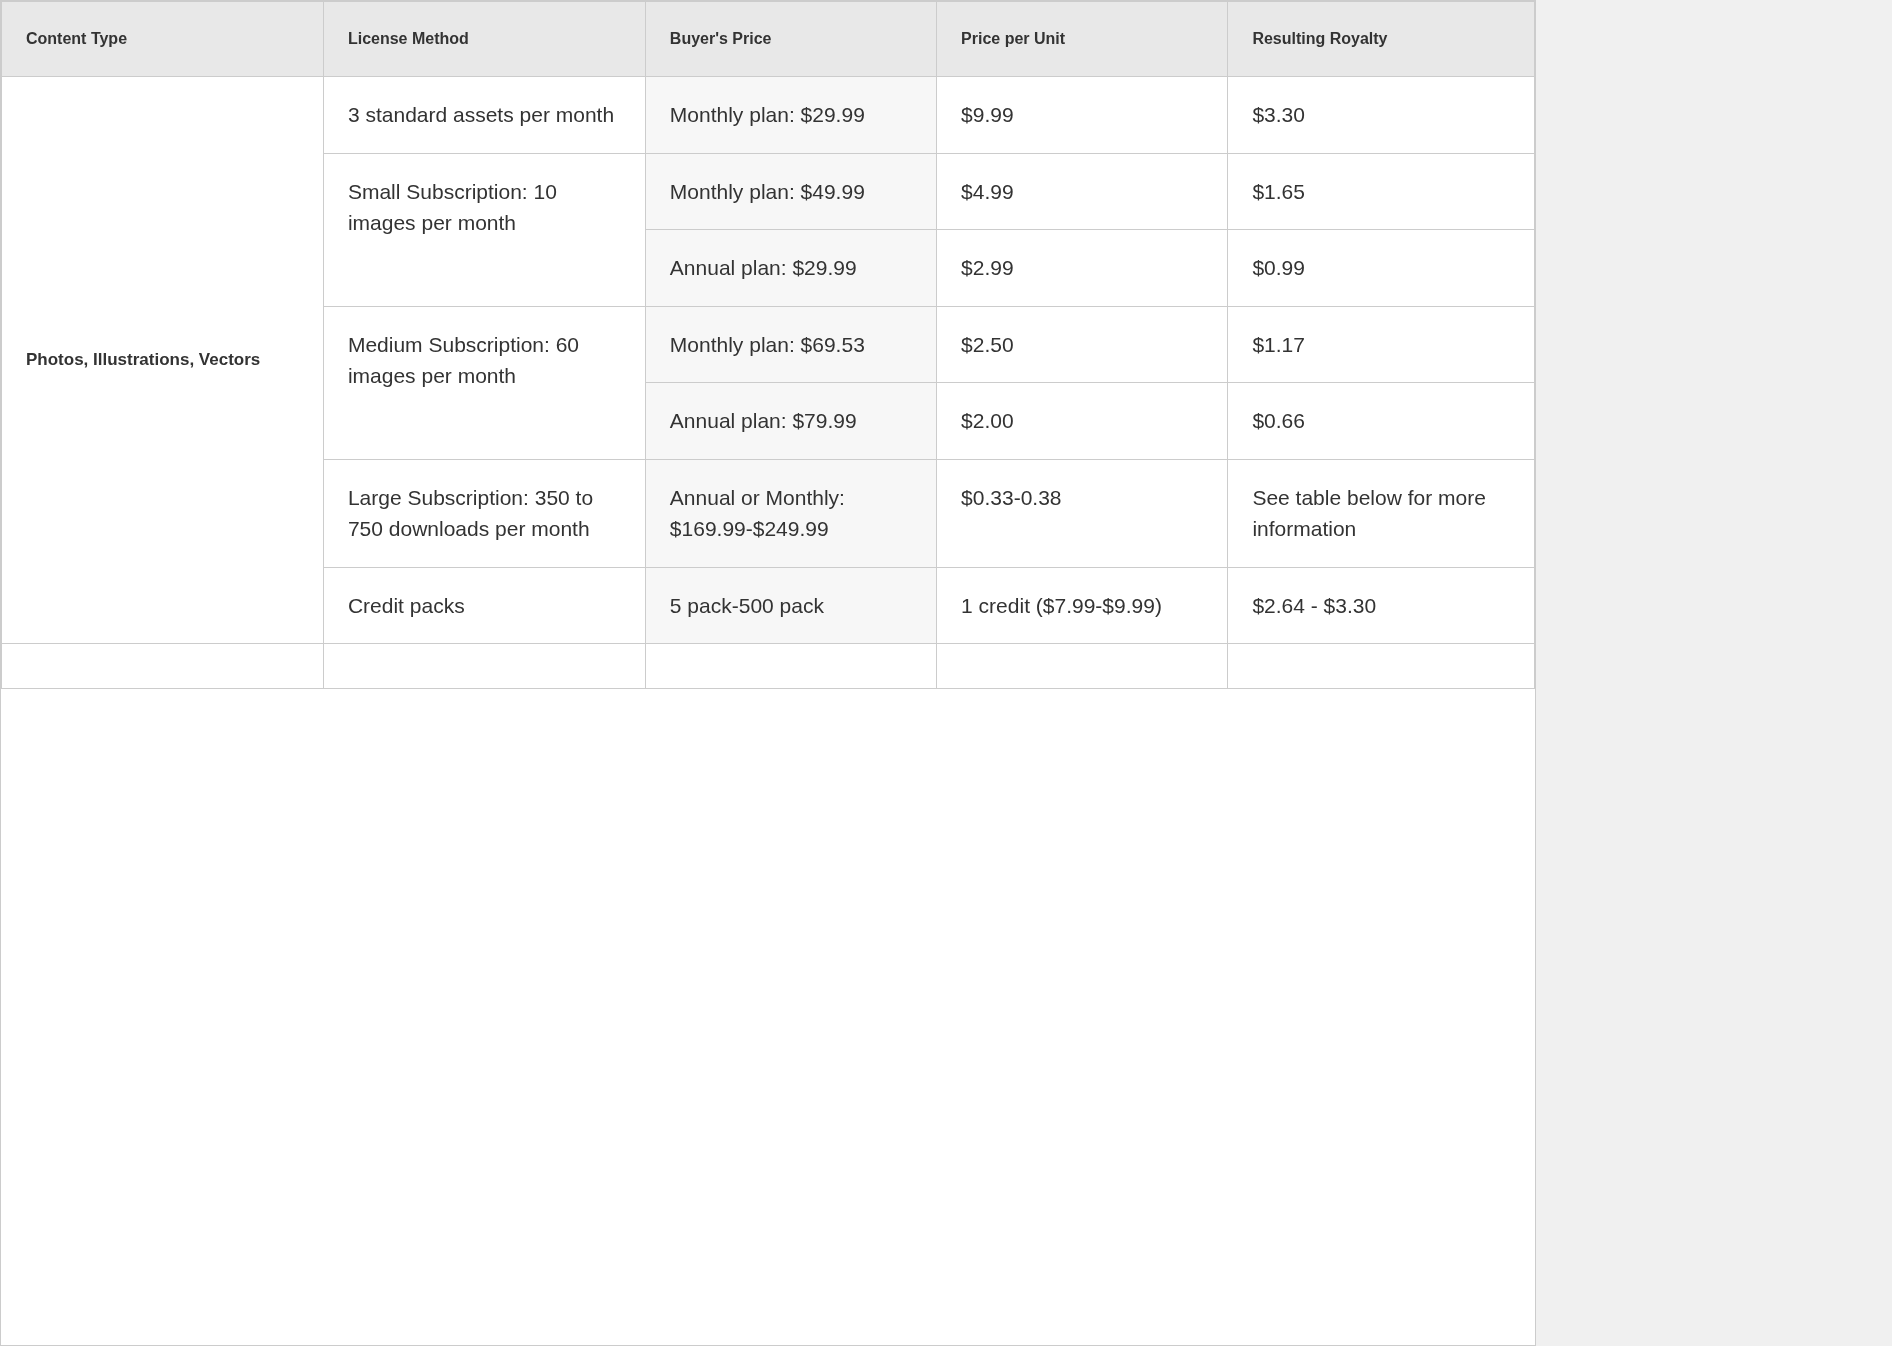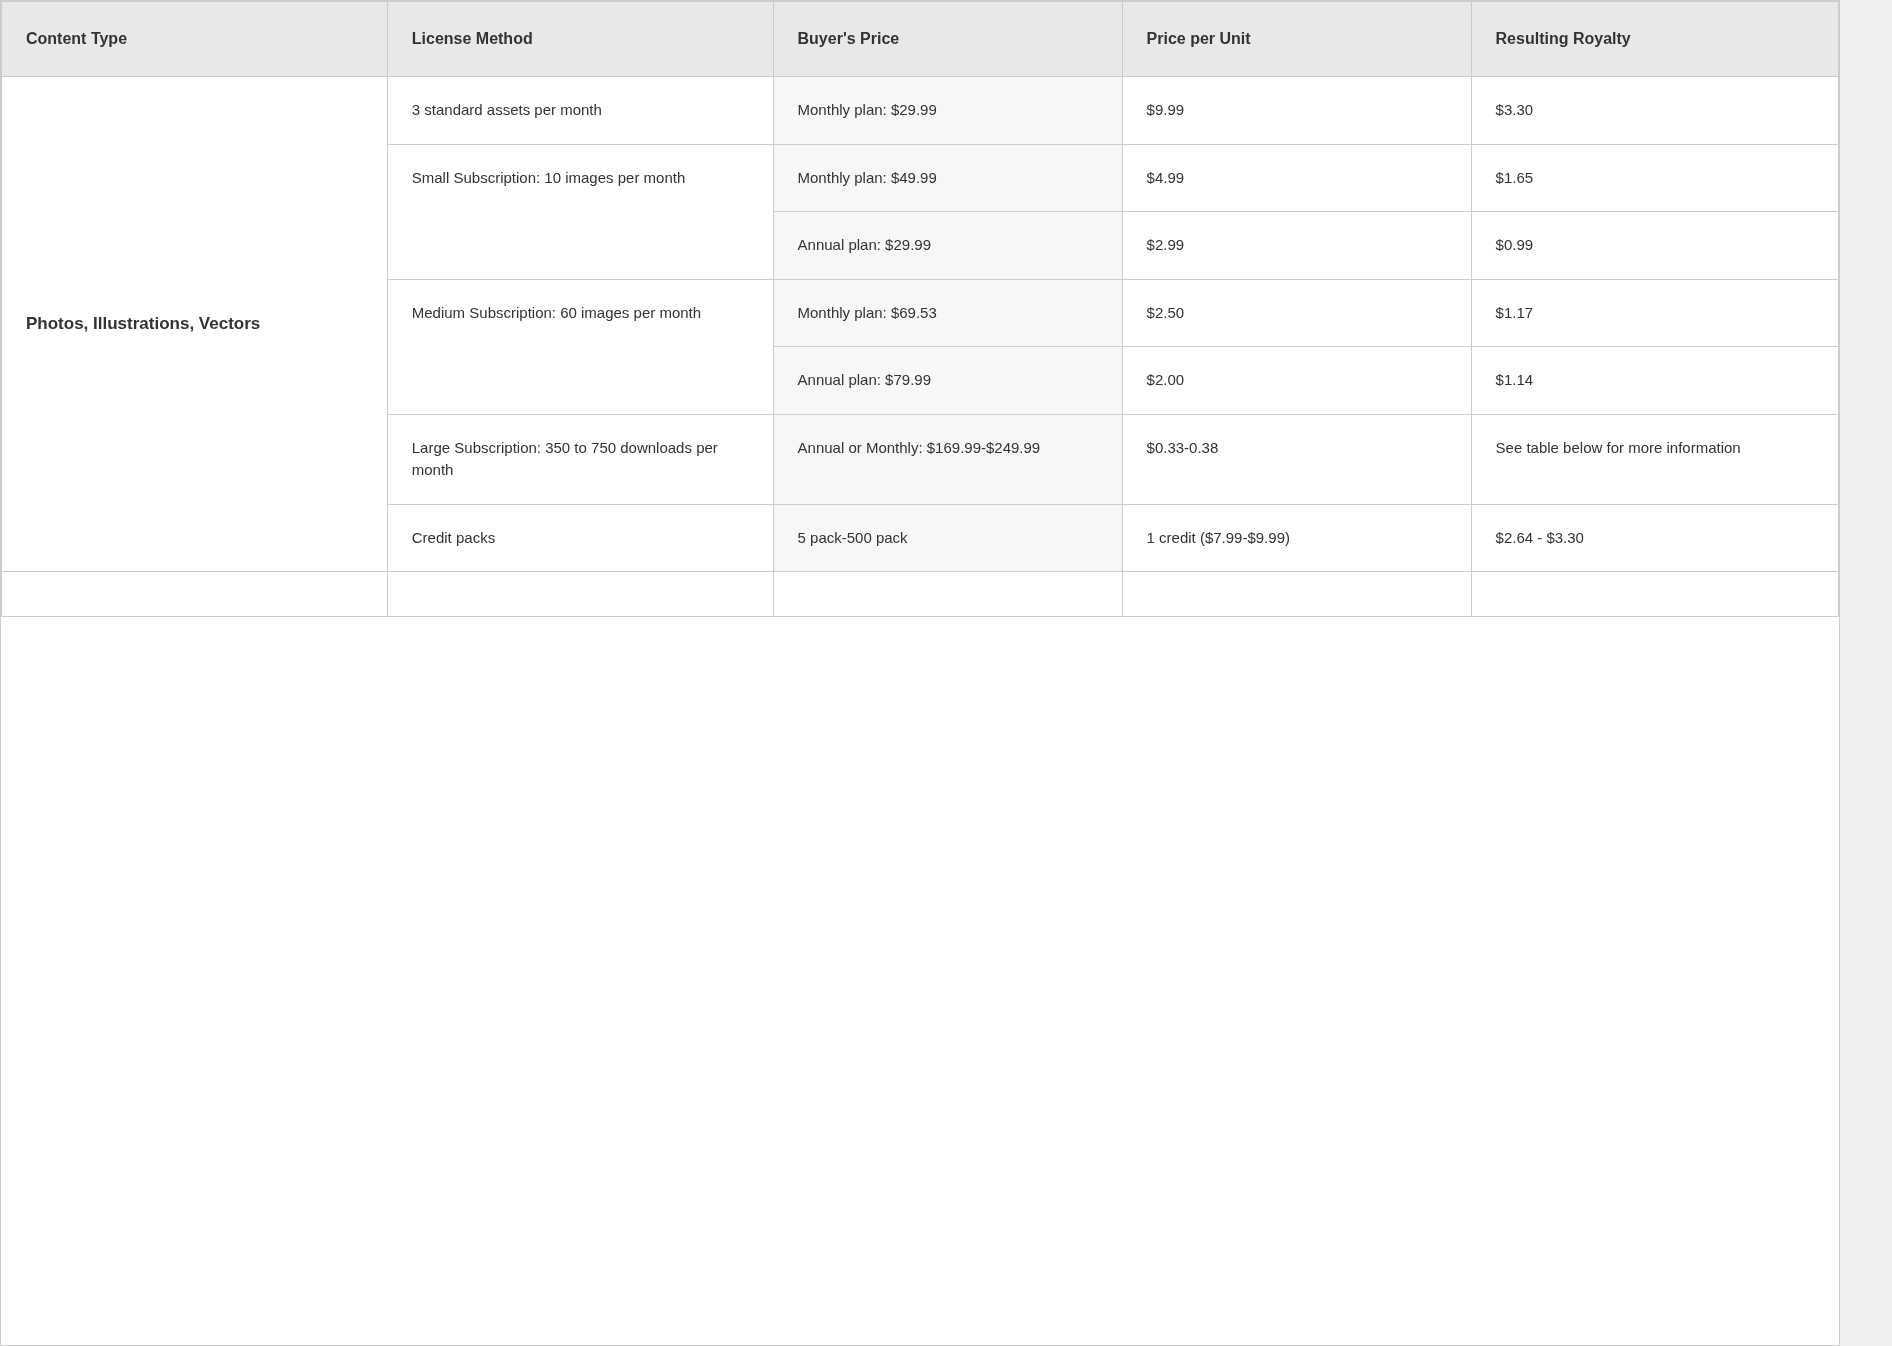--- a/index.html
+++ b/index.html
@@ -10,21 +10,21 @@
 
     body {
       background-color: #f0f0f0;
       font-family: Arial, sans-serif;
       font-size: 15px;
       color: #333;
       padding: 0;
     }
 
     .table-container {
-      width: 1840px;
+      width: 1536px;
       min-height: 1346px;
       background: #fff;
       border: 1px solid #ccc;
     }
 
     table {
       width: 100%;
       border-collapse: collapse;
       table-layout: fixed;
     }
@@ -36,21 +36,21 @@
       padding: 28px 24px;
       text-align: left;
       border: 1px solid #ccc;
       vertical-align: middle;
     }
 
     tbody tr td {
       padding: 22px 24px;
       border: 1px solid #ccc;
       vertical-align: top;
-      font-size: 15px;
+      font-size: 21px;
       line-height: 1.5;
       background-color: #fff;
     }
 
     
     tbody tr td.buyers-terms {
       background-color: #f7f7f7;
     }
 
     
@@ -109,21 +109,21 @@
         </tr>
         <tr>
           <td rowspan="2">Medium Subscription: 60 images per month</td>
           <td class="buyers-terms">Monthly plan: $69.53</td>
           <td>$2.50</td>
           <td>$1.17</td>
         </tr>
         <tr>
           <td class="buyers-terms">Annual plan: $79.99</td>
           <td>$2.00</td>
-          <td>$1.14</td>
+          <td>$0.66</td>
         </tr>
         <tr>
           <td>Large Subscription: 350 to 750 downloads per month</td>
           <td class="buyers-terms">Annual or Monthly: $169.99-$249.99</td>
           <td>$0.33-0.38</td>
           <td>See table below for more information</td>
         </tr>
         <tr>
           <td>Credit packs</td>
           <td class="buyers-terms">5 pack-500 pack</td>

